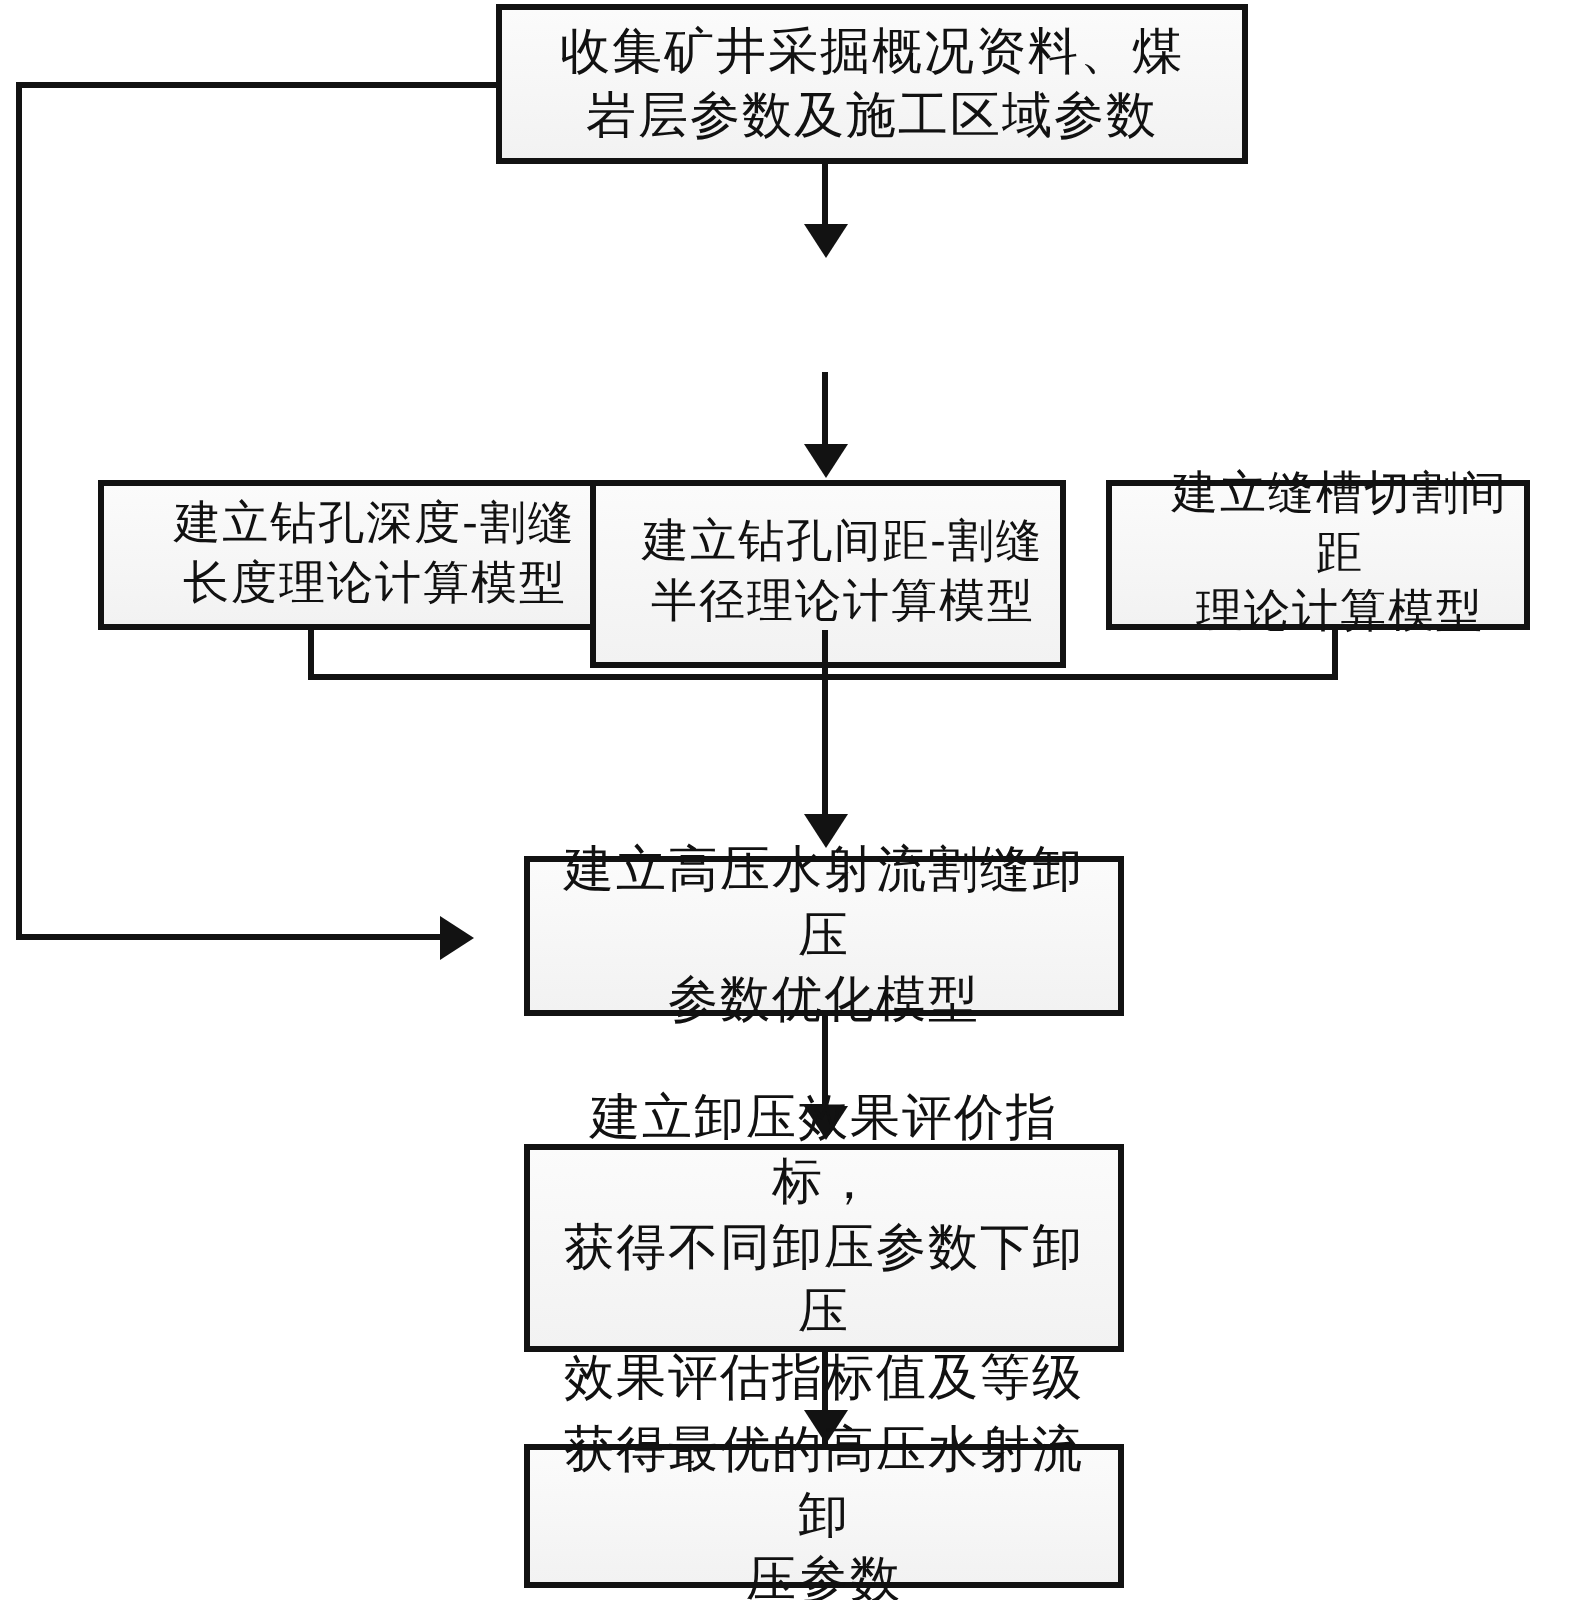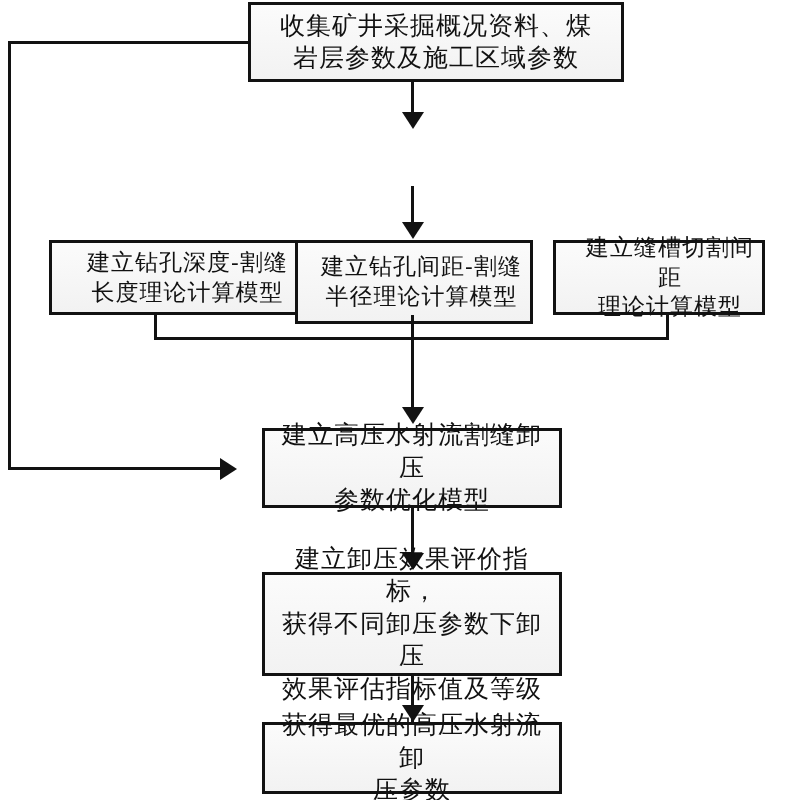--- a/index.html
+++ b/index.html
@@ -58,21 +58,21 @@
 
 
   <div class="vline" style="left:411px;top:186px;height:38px;"></div>
   <div class="arrow-down" style="left:402px;top:222px;"></div>
 
   <div class="node" style="left:37px;top:240px;width:277px;height:75px;font-size:23px;margin-left:12px;">
     <span class="txt">建立钻孔深度-割缝
 长度理论计算模型</span>
   </div>
 
-  <div class="node" style="left:295px;top:240px;width:238px;height:84px;font-size:23px;padding-left:21px;">
+  <div class="node" style="left:295px;top:240px;width:238px;height:94px;font-size:23px;padding-left:21px;">
     <span class="txt">建立钻孔间距-割缝
 半径理论计算模型</span>
   </div>
 
   <div class="node" style="left:553px;top:240px;width:212px;height:75px;font-size:23px;padding-left:28px;">
     <span class="txt">建立缝槽切割间距
 理论计算模型</span>
   </div>
 
   <div class="vline" style="left:154px;top:315px;height:25px;"></div>

